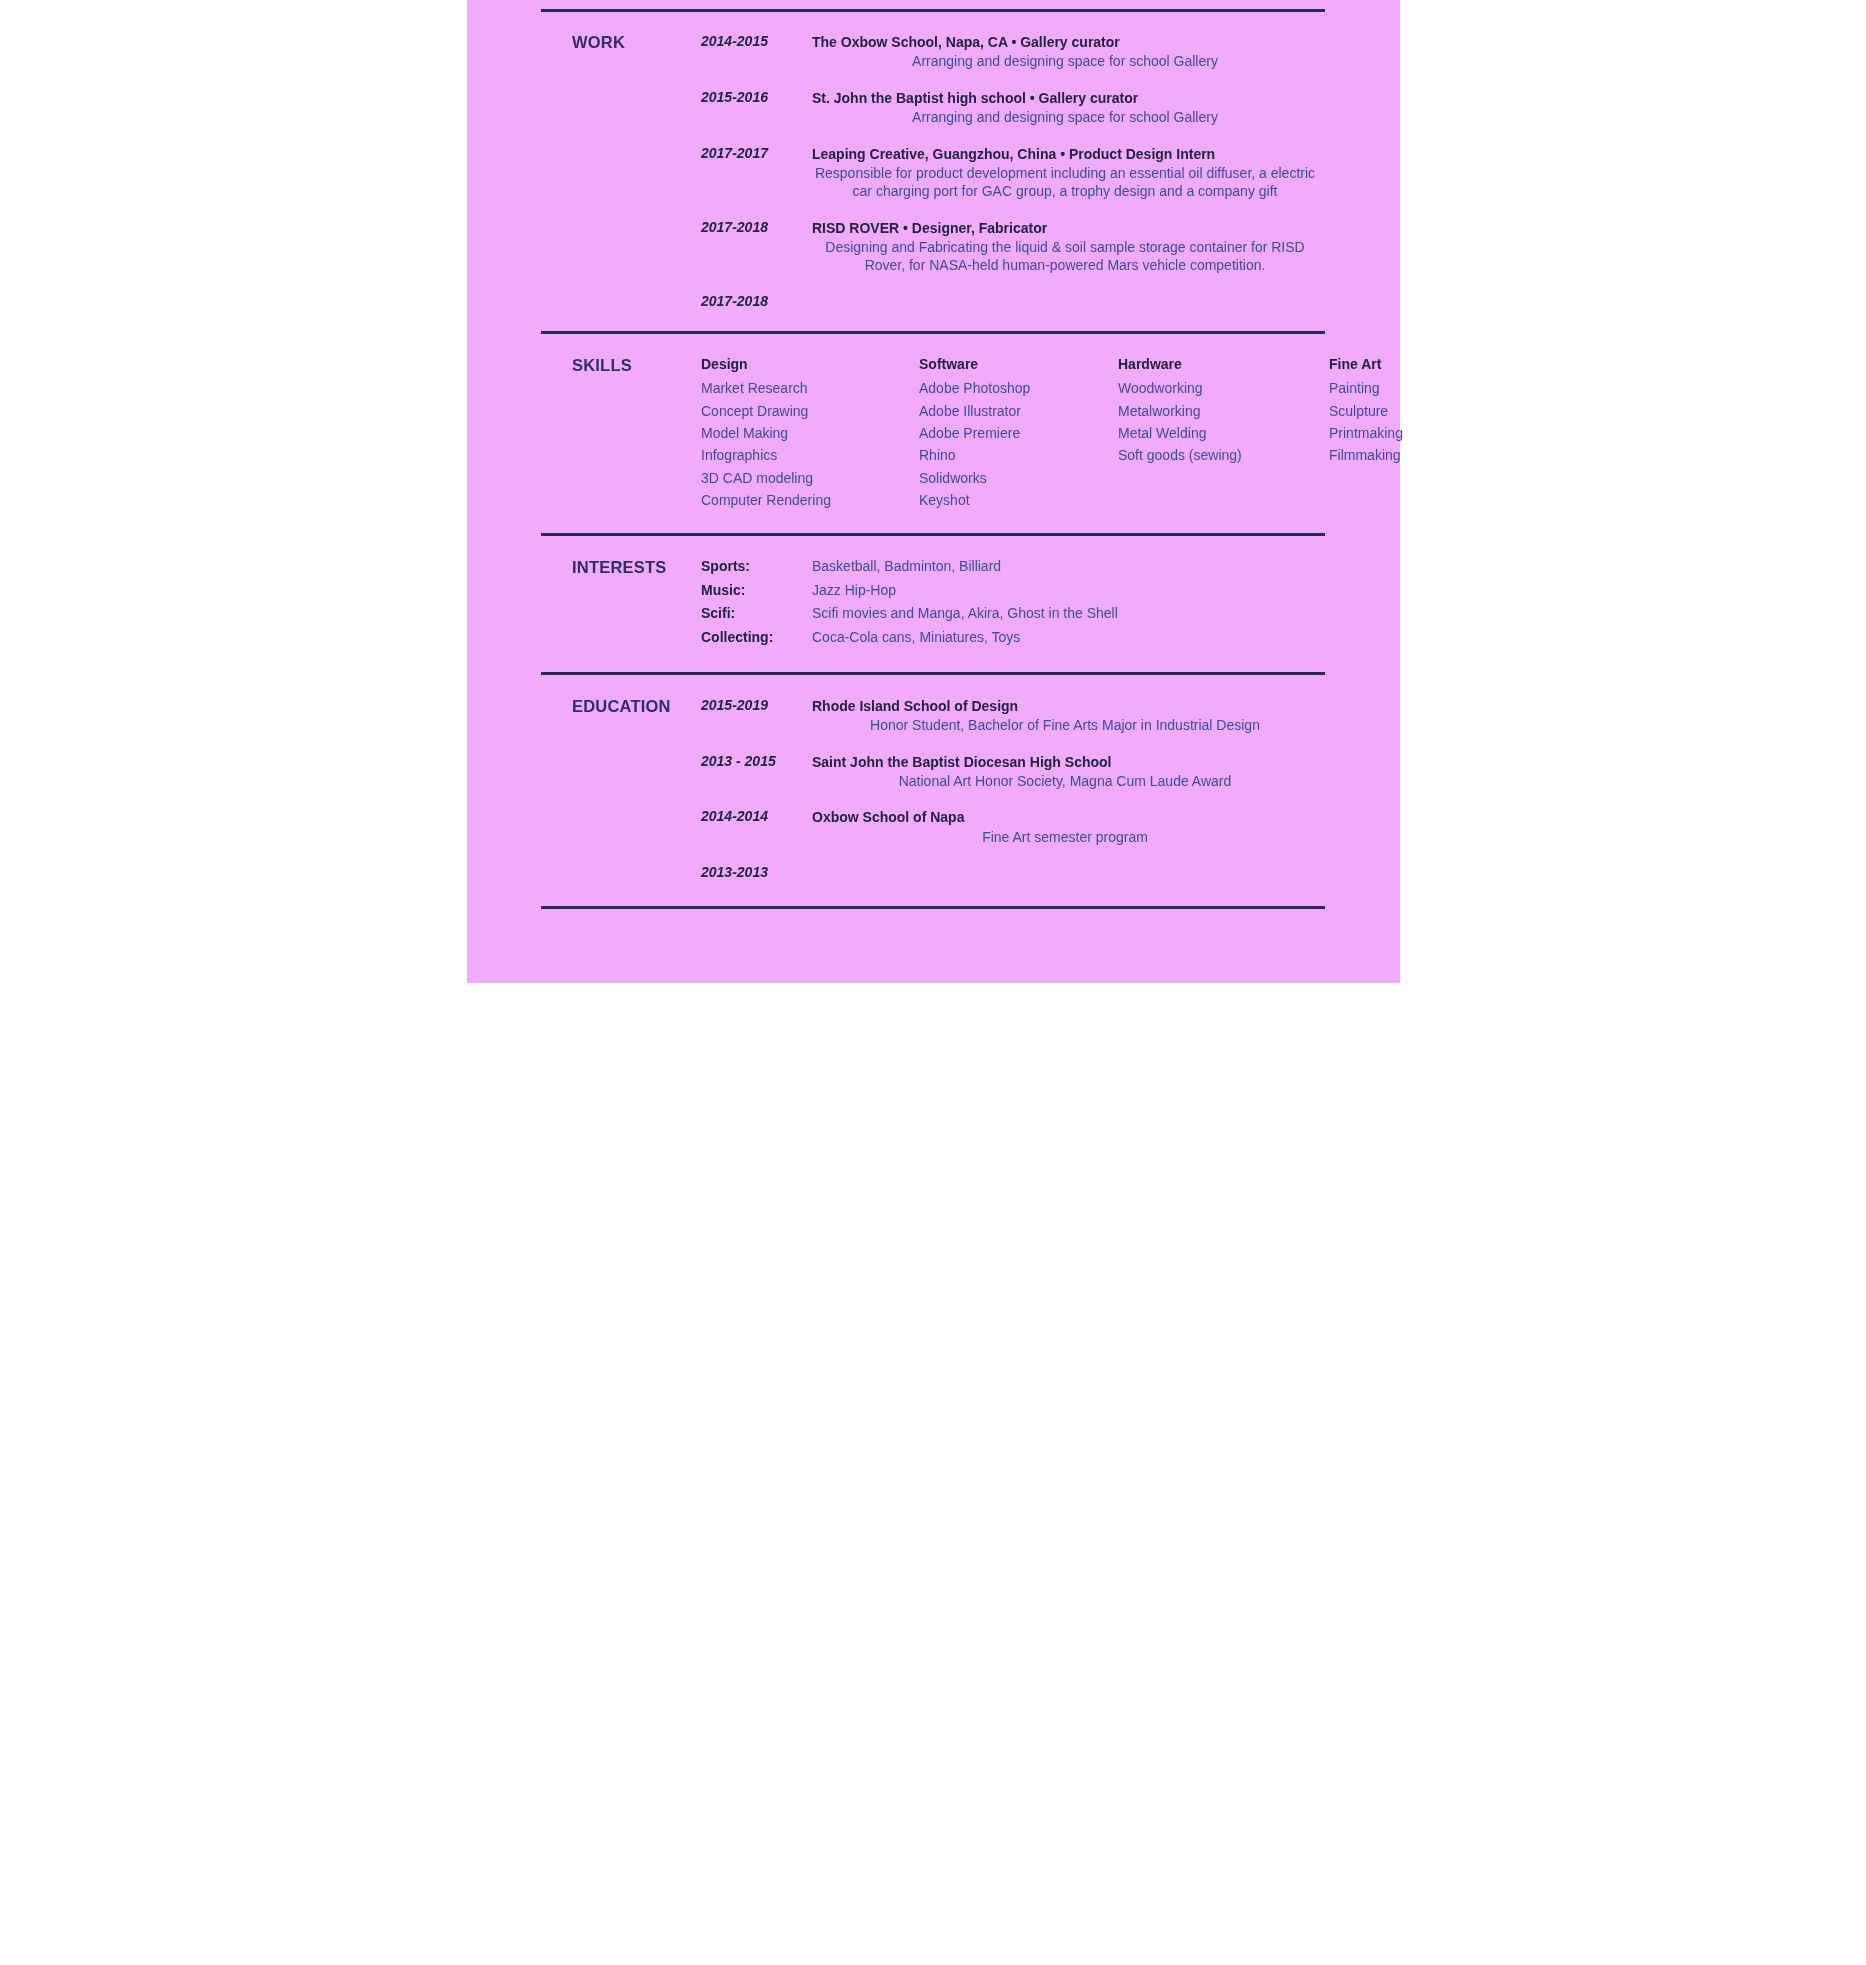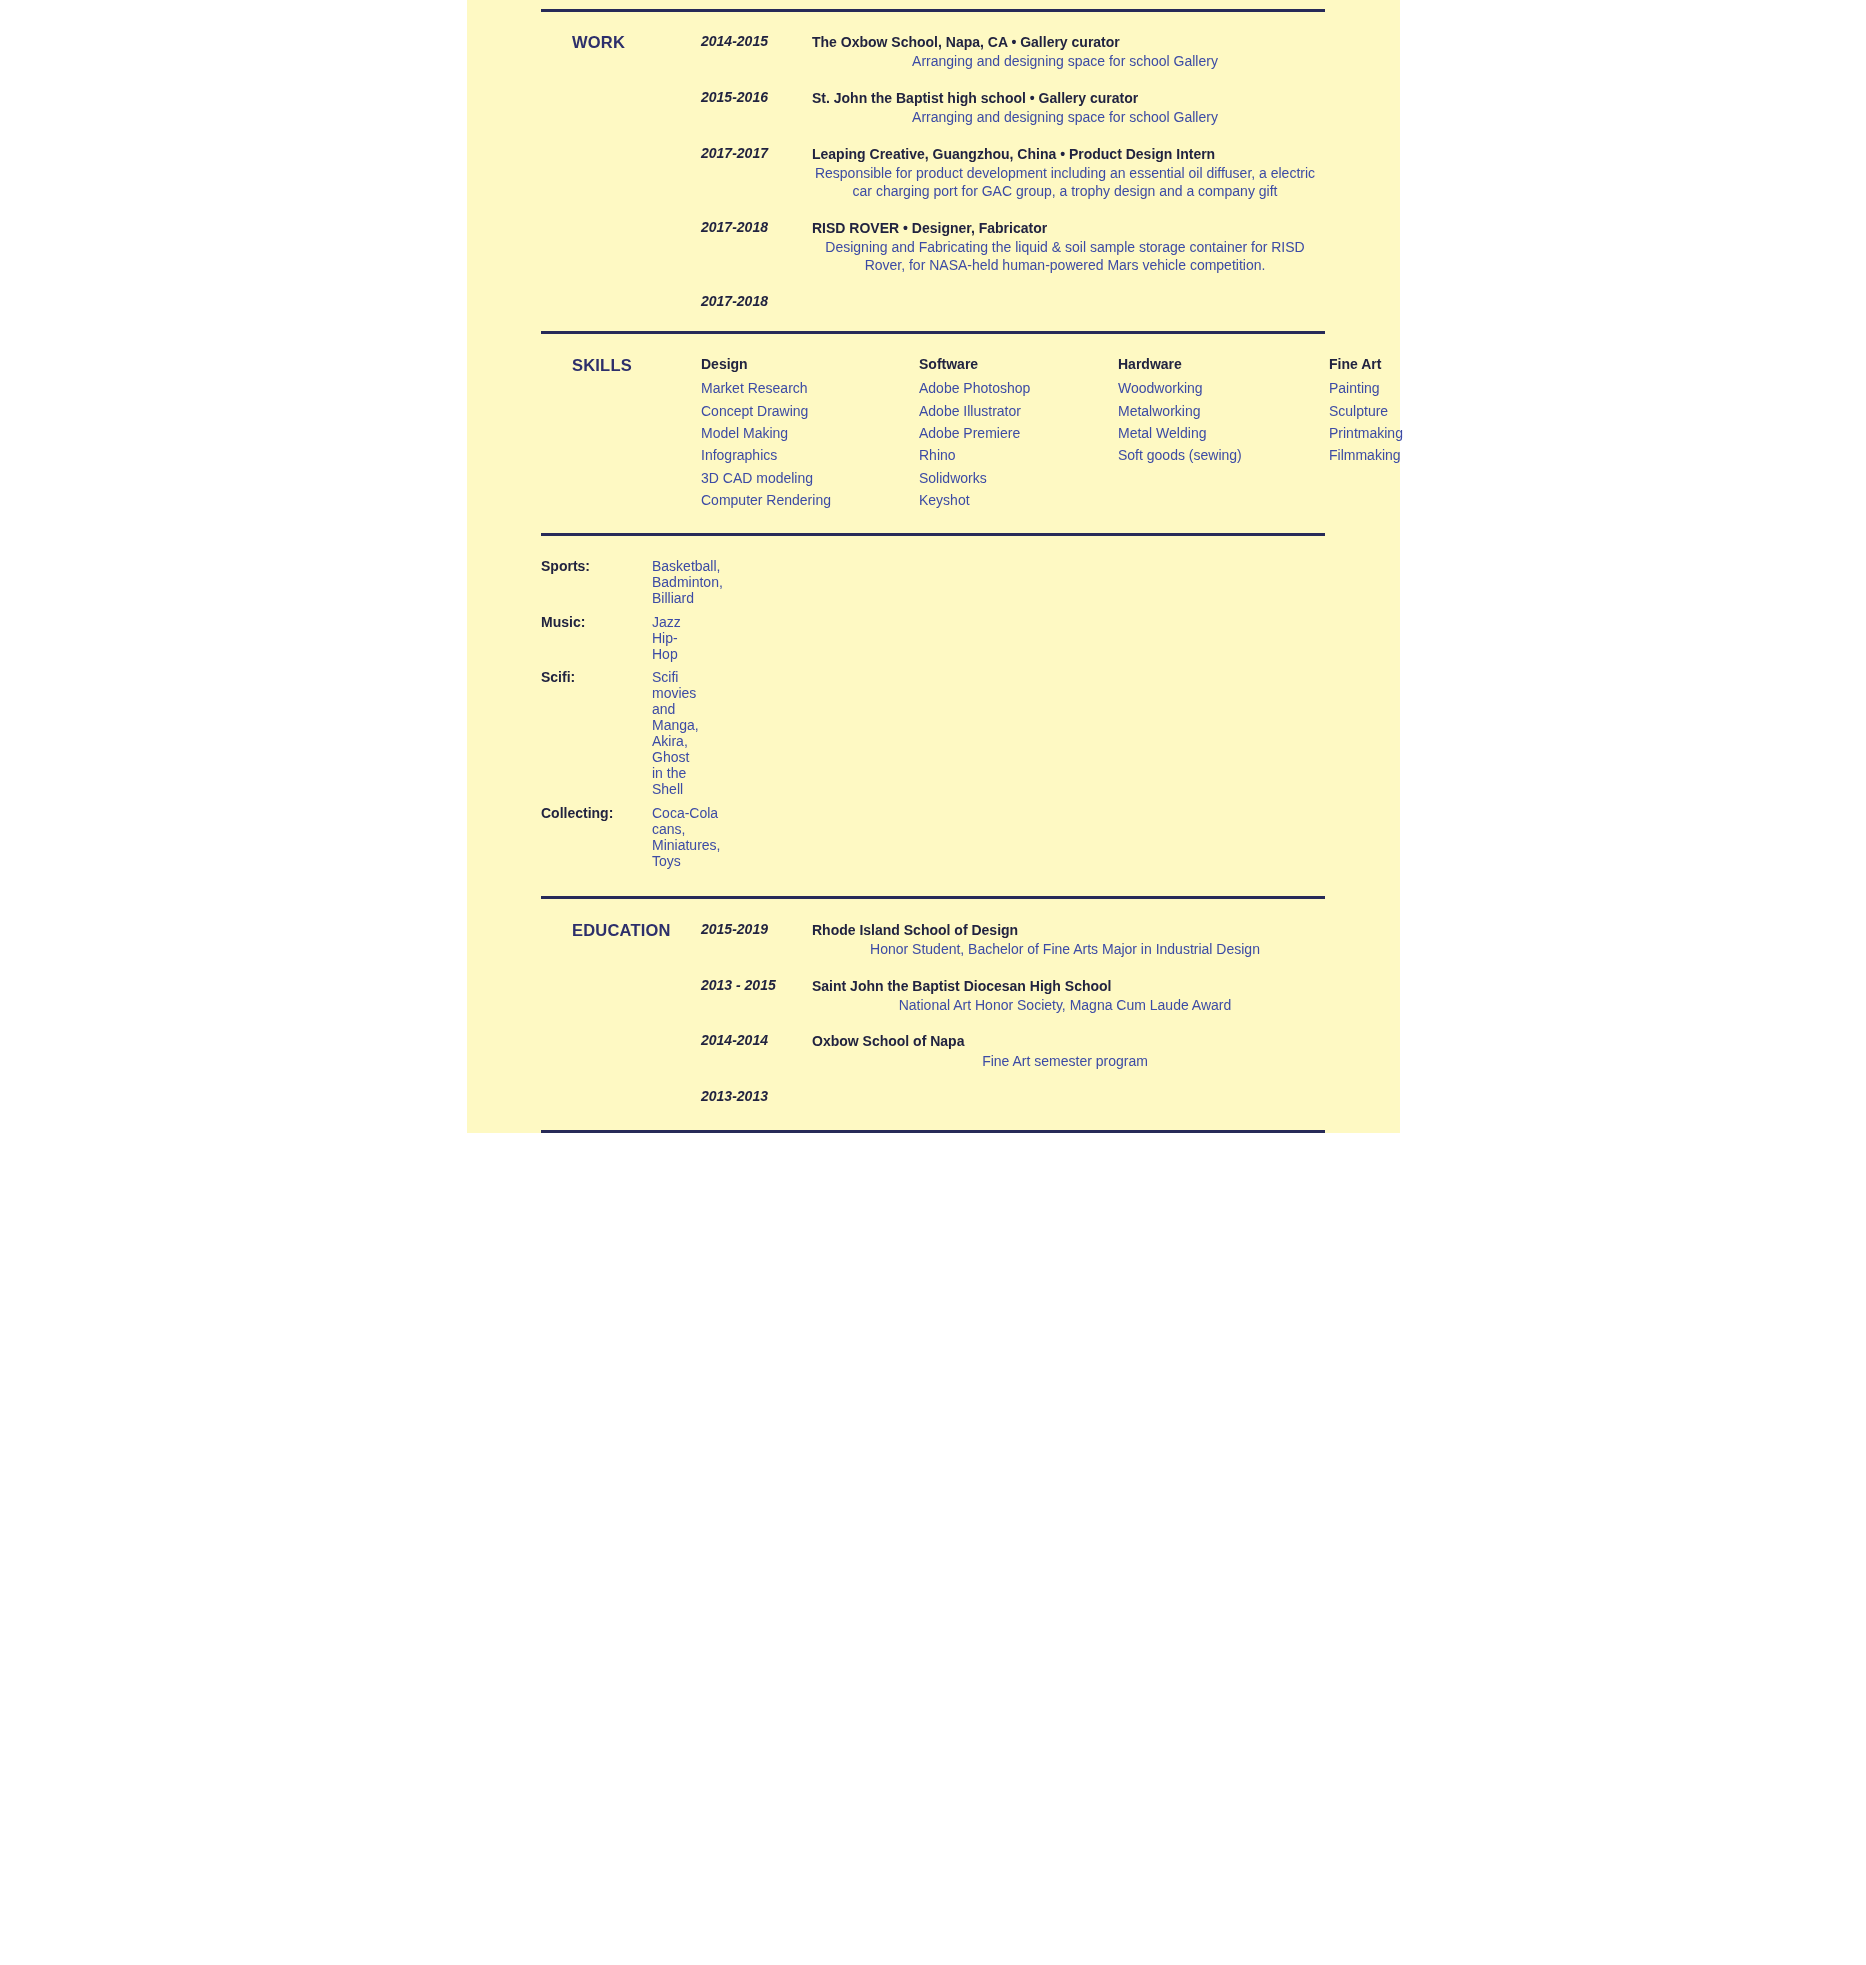--- a/index.html
+++ b/index.html
@@ -11,21 +11,21 @@
   *{box-sizing:border-box;margin:0;padding:0;}
   html,body{background:#ffffff;}
   body{
     font-family:"Liberation Sans", sans-serif;
     color:var(--dark);
   }
   .page{
     width:933px;
     min-height:983px;
     margin:0 auto;
-    background:#fef9c3;
+    background:#f0abfc;
     padding-top:8.8px;
   }
   .container{
     width:784px;
     margin:0 auto;
   }
   .rule{
     height:2.9px;
     background:var(--rule);
     border:none;
@@ -197,20 +197,21 @@
           <div class="skill-item">Printmaking</div>
           <div class="skill-item">Filmmaking</div>
         </div>
 
       </div>
     </div>
 
     <div class="rule"></div>
 
     <div class="section">
+      <div class="section-label">INTERESTS</div>
       <div>
 
         <div class="interest-row">
           <div class="interest-category">Sports:</div>
           <div class="interest-value"><span>Basketball, Badminton, Billiard</span></div>
         </div>
 
         <div class="interest-row">
           <div class="interest-category">Music:</div>
           <div class="interest-value"><span>Jazz Hip-Hop</span></div>

